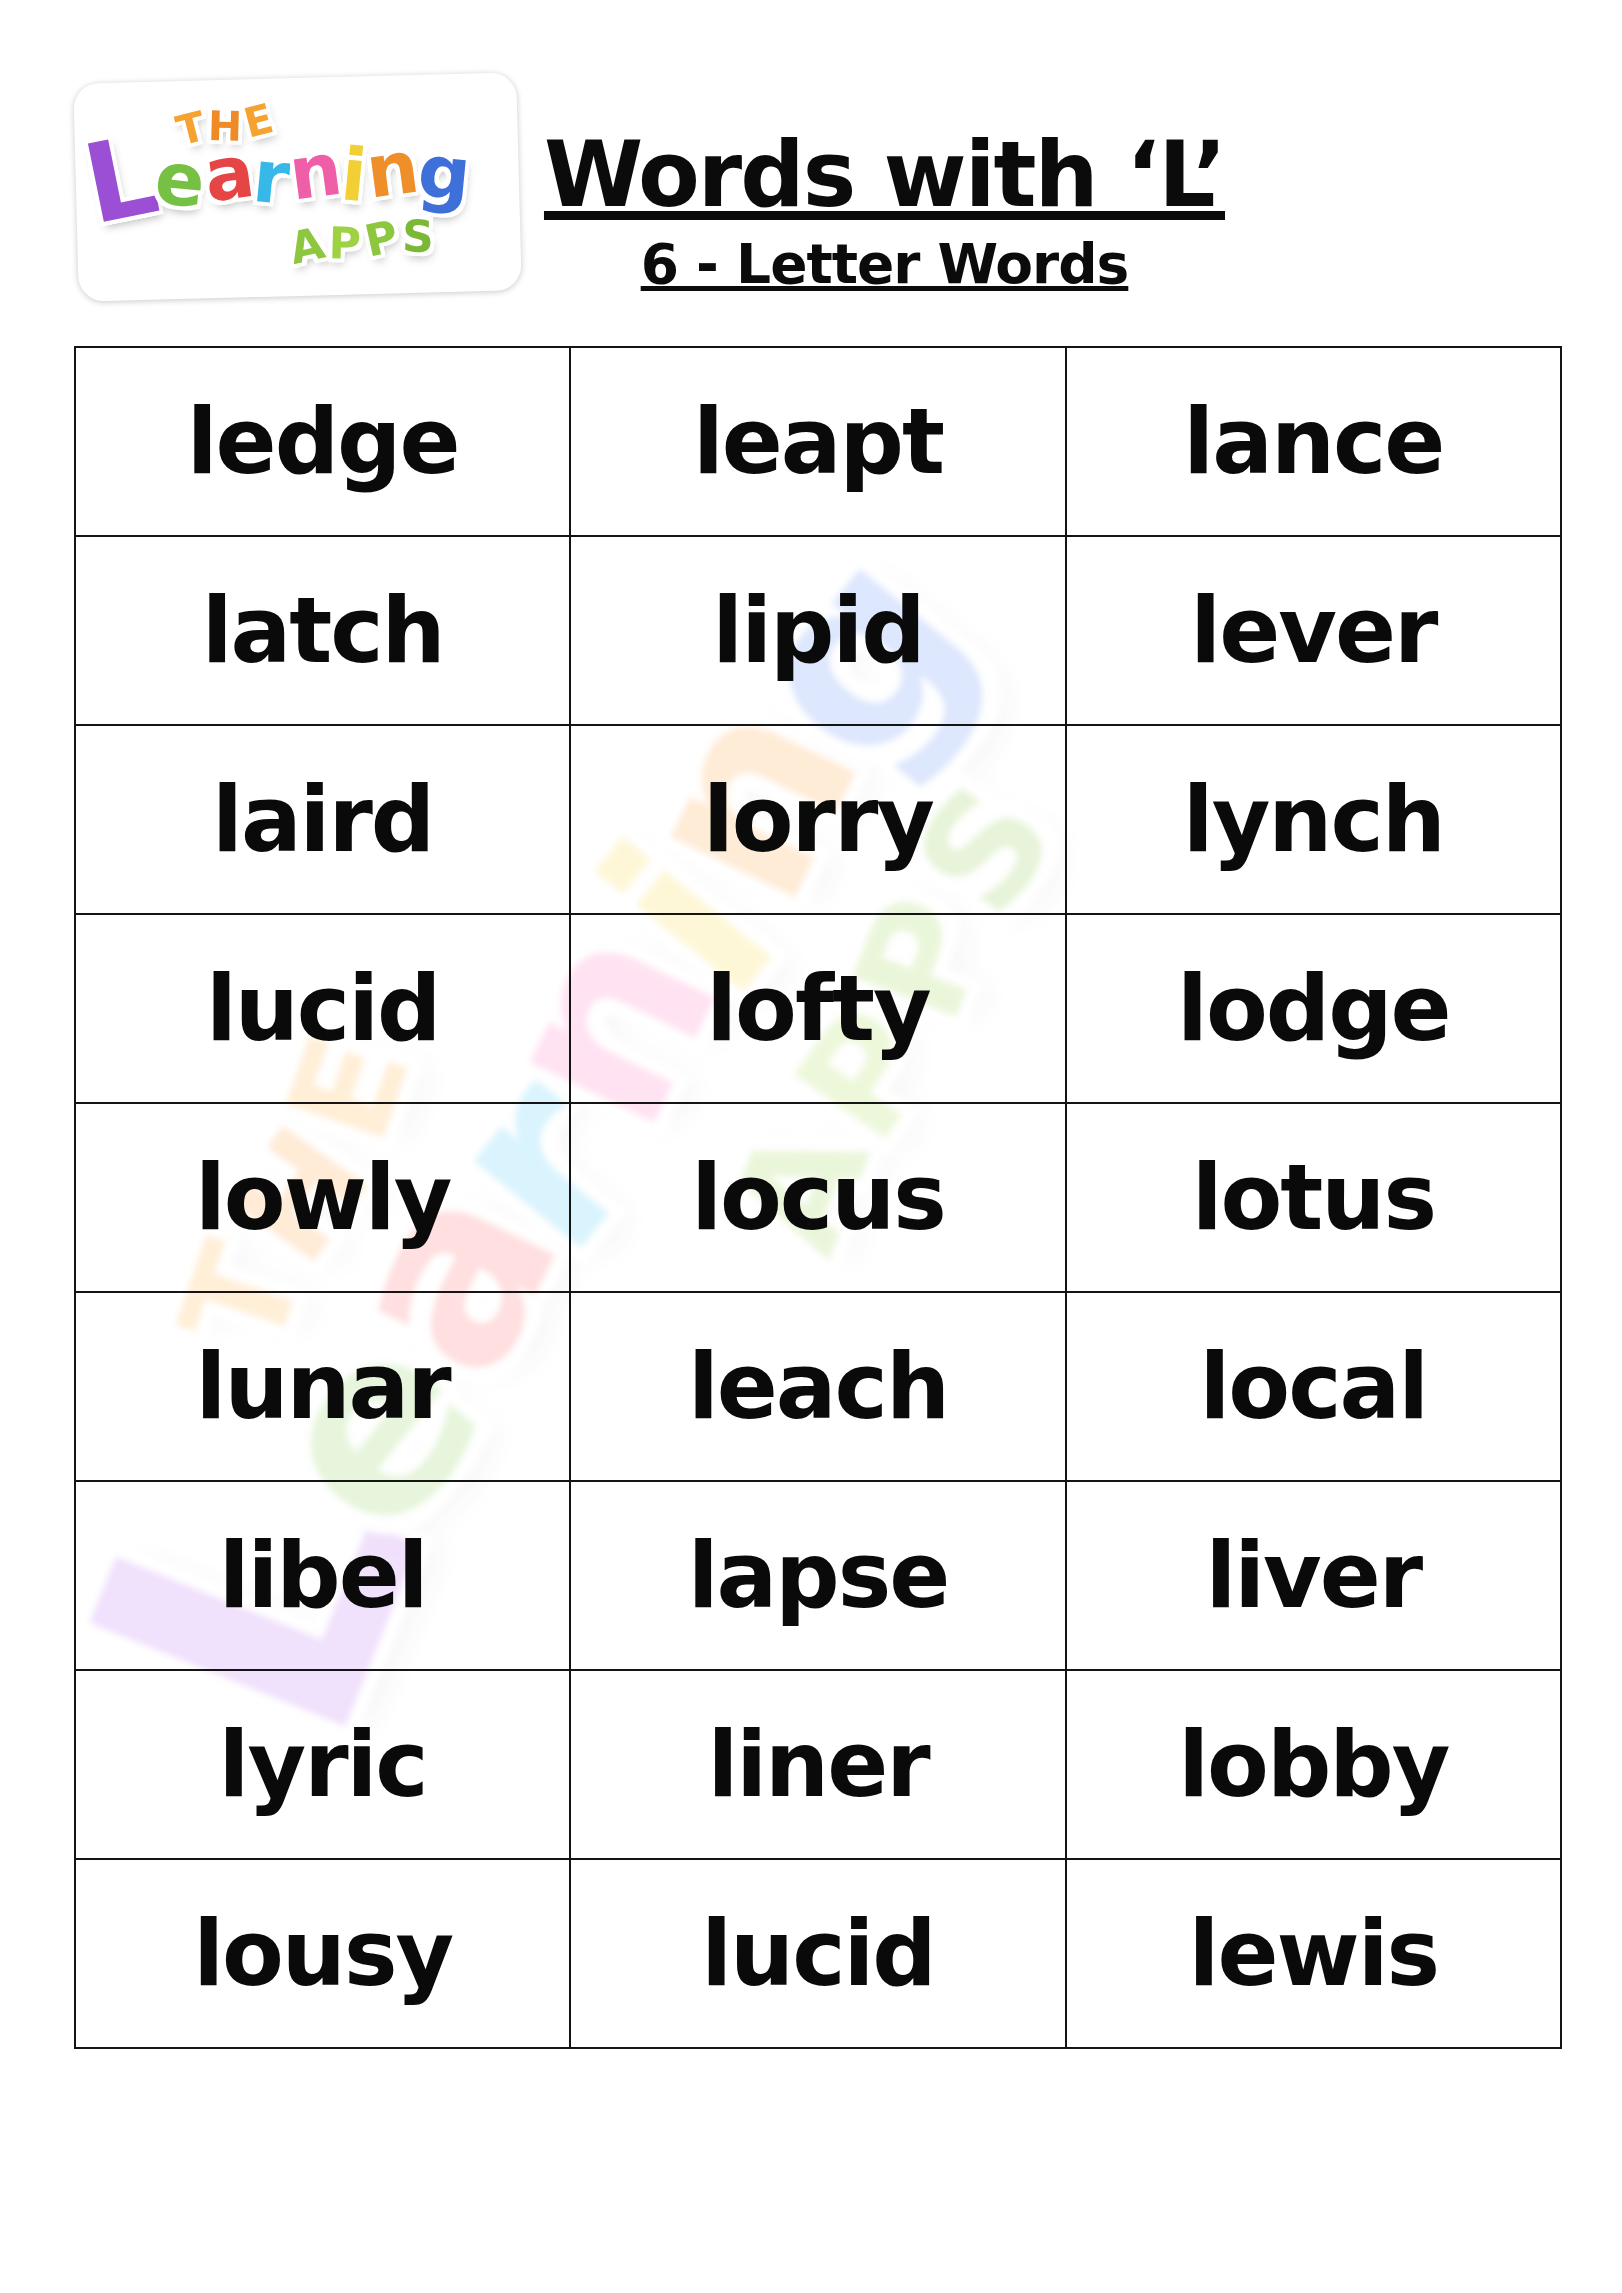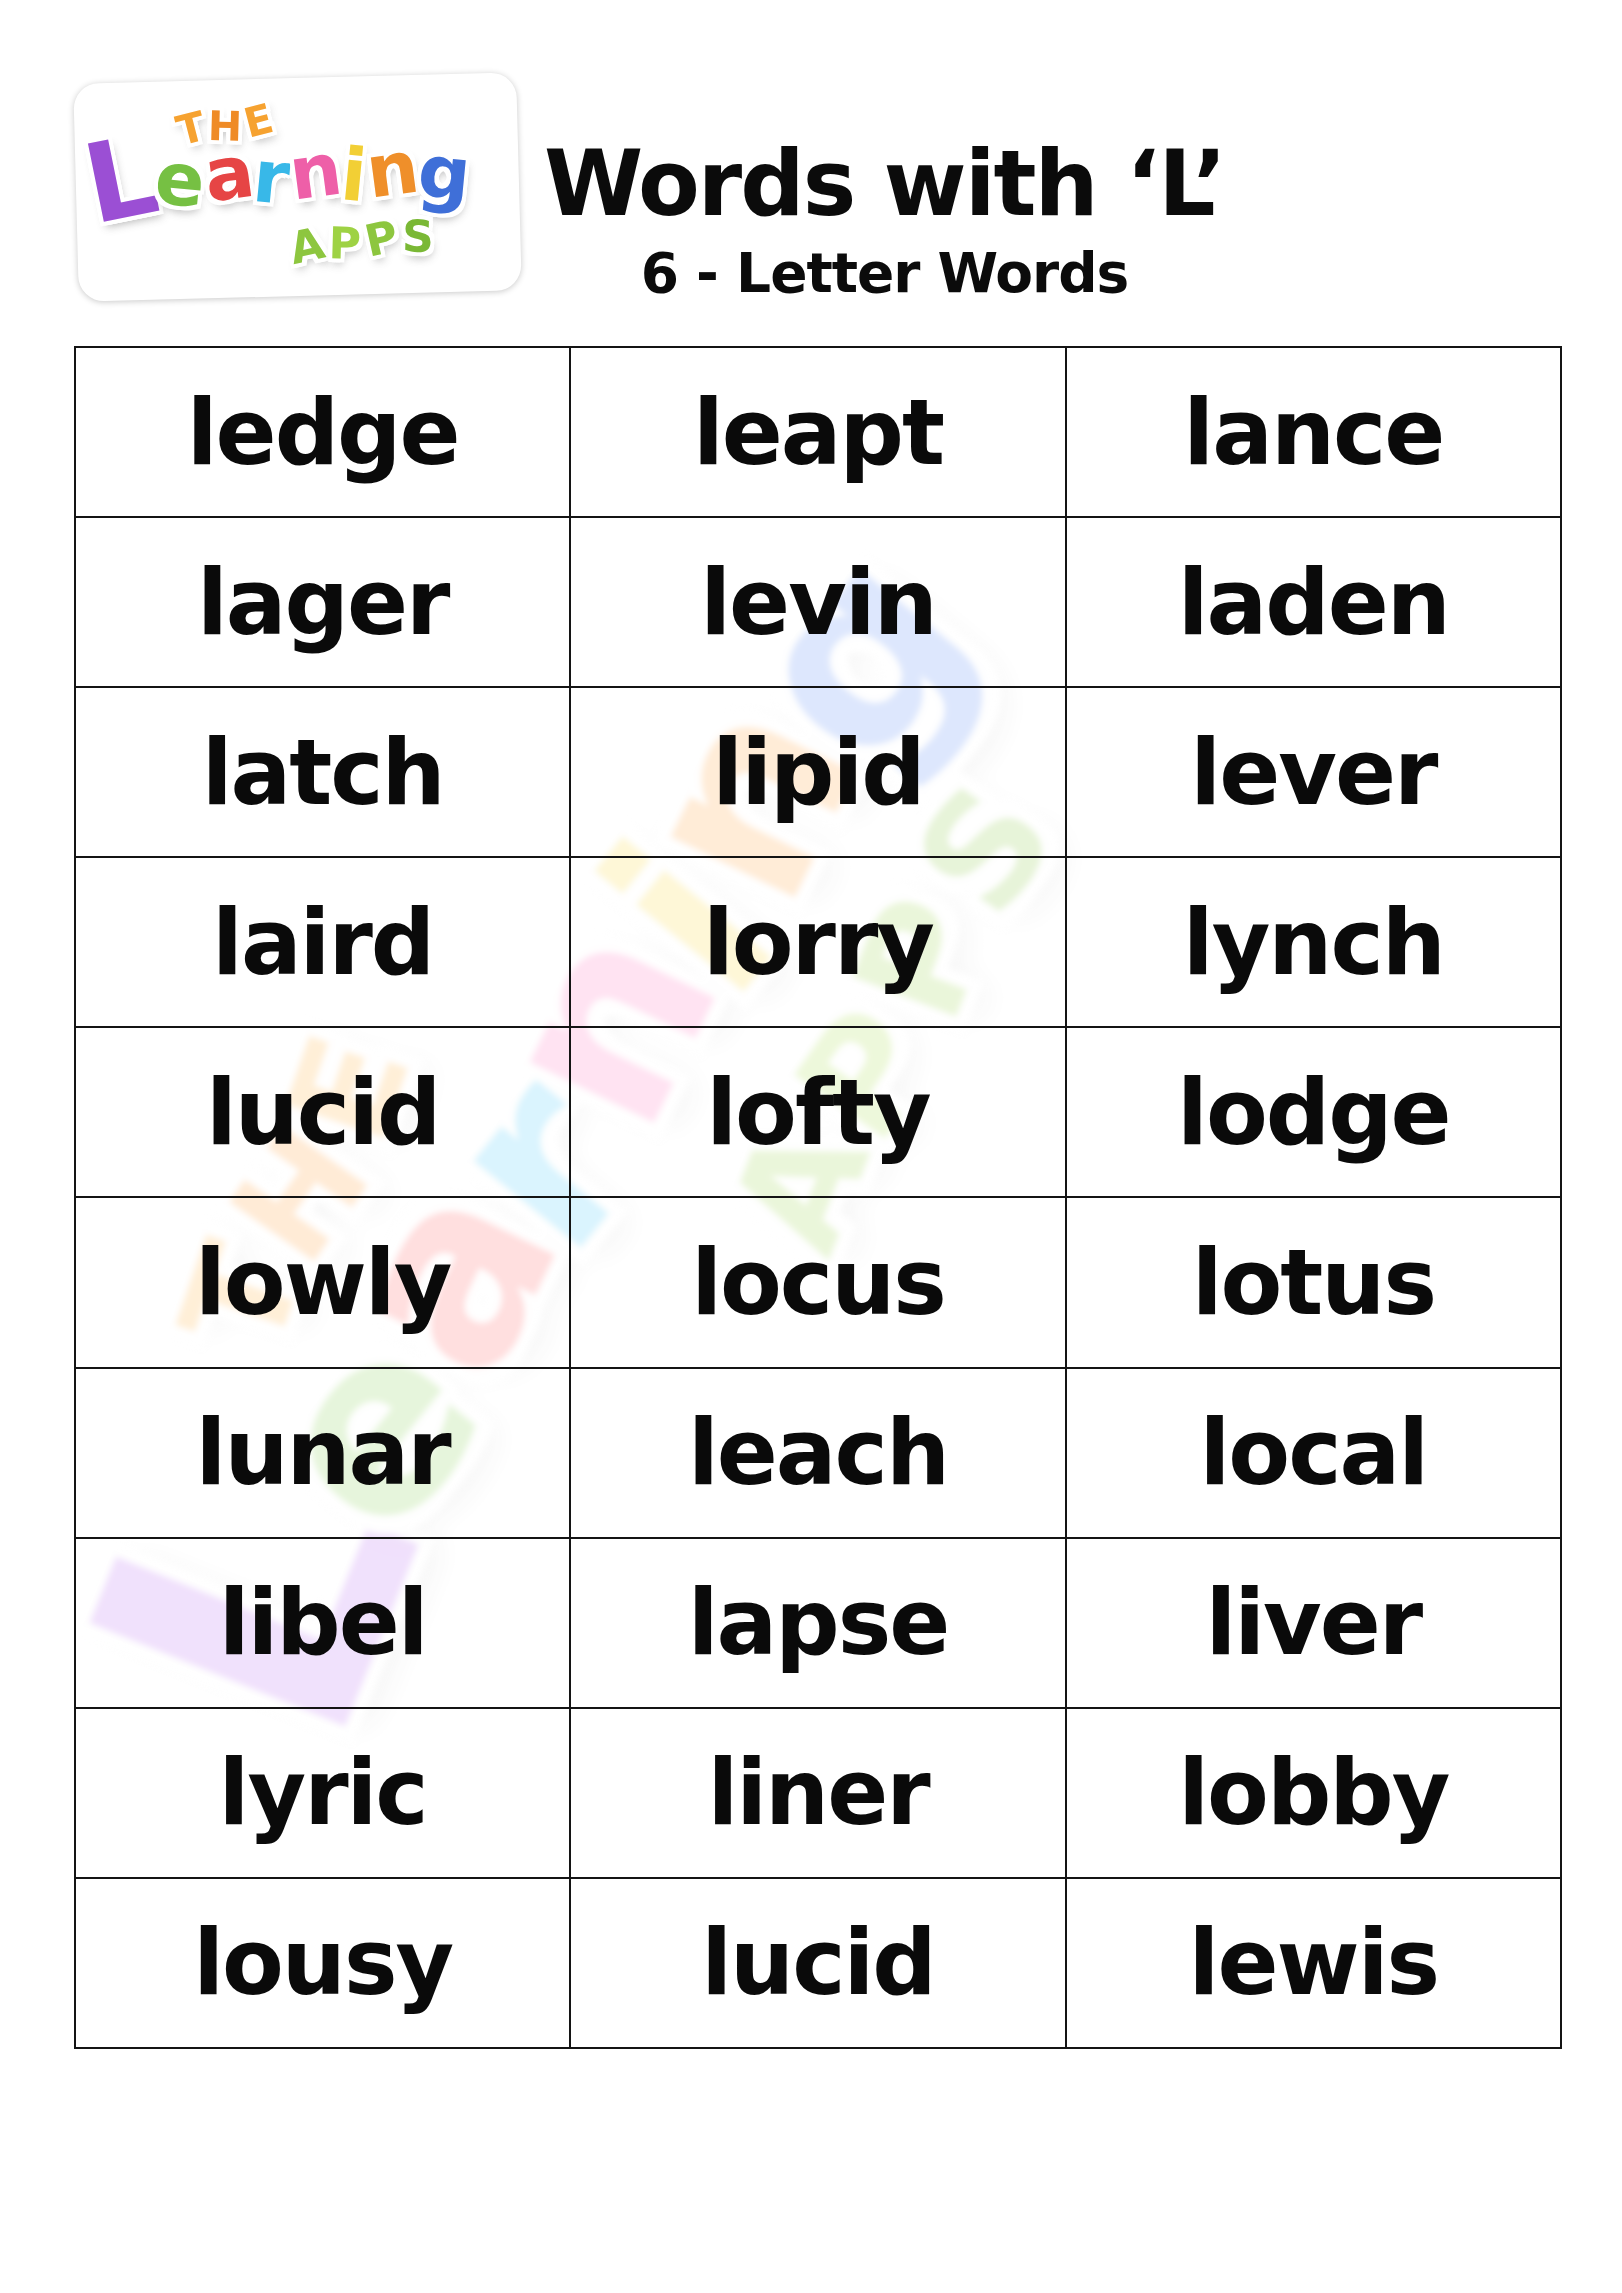--- a/index.html
+++ b/index.html
@@ -49,22 +49,22 @@
     transform-origin:center center;
     opacity:.16;
     filter:blur(1px) saturate(1.25);
     z-index:0;
     pointer-events:none;
     width:443px;
   }
 
   
   .titles{
-    position:absolute;left:147px;right:0;top:135px;
-    text-align:center;z-index:2;color:#0b0b0b;
+    position:absolute;left:147px;right:0;top:126px;
+    text-align:center;z-index:2;color:#0b0b0b;text-decoration:underline;
   }
   .title{
     font-size:90px;font-weight:bold;line-height:1.08;
     letter-spacing:-2px;margin:0;
   }
   .subtitle{
     font-size:55px;font-weight:bold;line-height:1.0;
     letter-spacing:-1px;margin:13.7px 0 0 0;
   }
 
@@ -121,25 +121,20 @@
   </div>
 
   <table class="words">
     <tbody>
       <tr>
         <td>ledge</td>
         <td>leapt</td>
         <td>lance</td>
       </tr>
       <tr>
-        <td>lager</td>
-        <td>levin</td>
-        <td>laden</td>
-      </tr>
-      <tr>
         <td>latch</td>
         <td>lipid</td>
         <td>lever</td>
       </tr>
       <tr>
         <td>laird</td>
         <td>lorry</td>
         <td>lynch</td>
       </tr>
       <tr>

